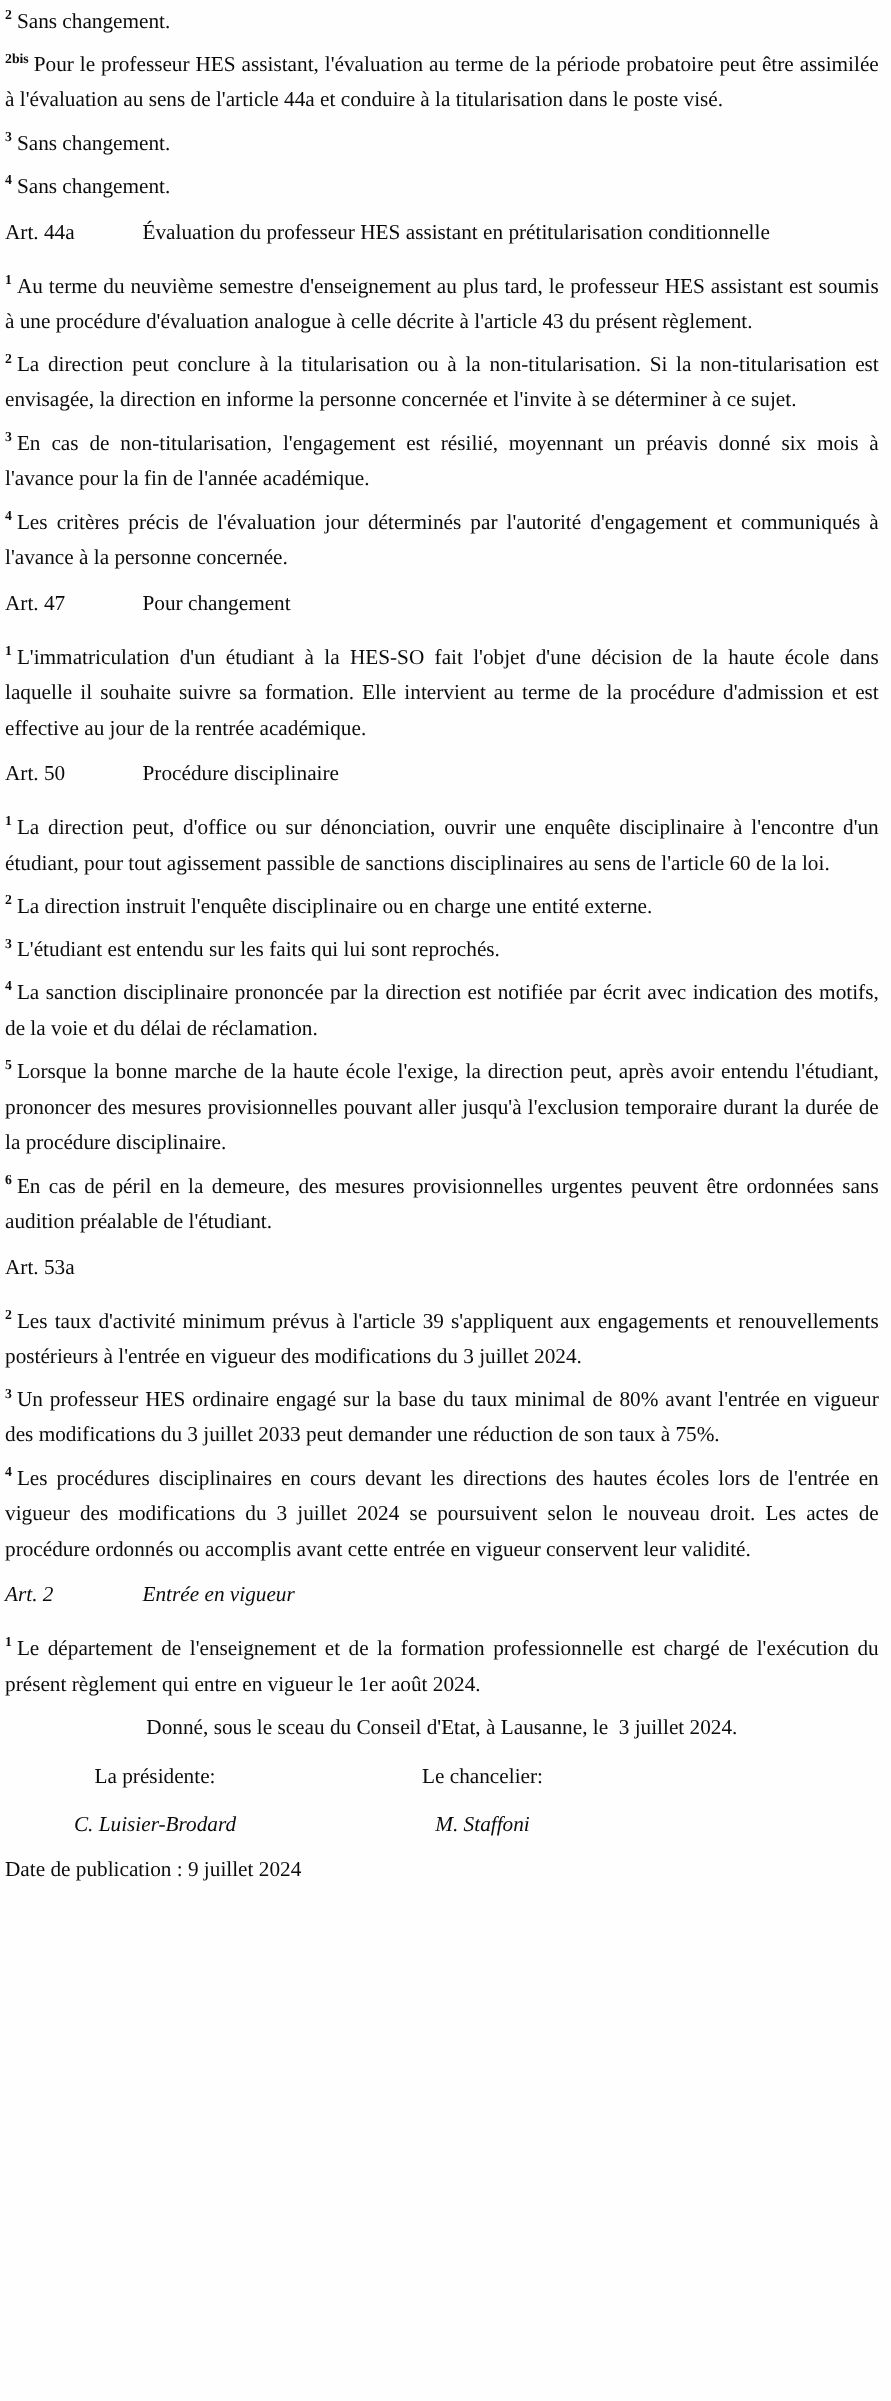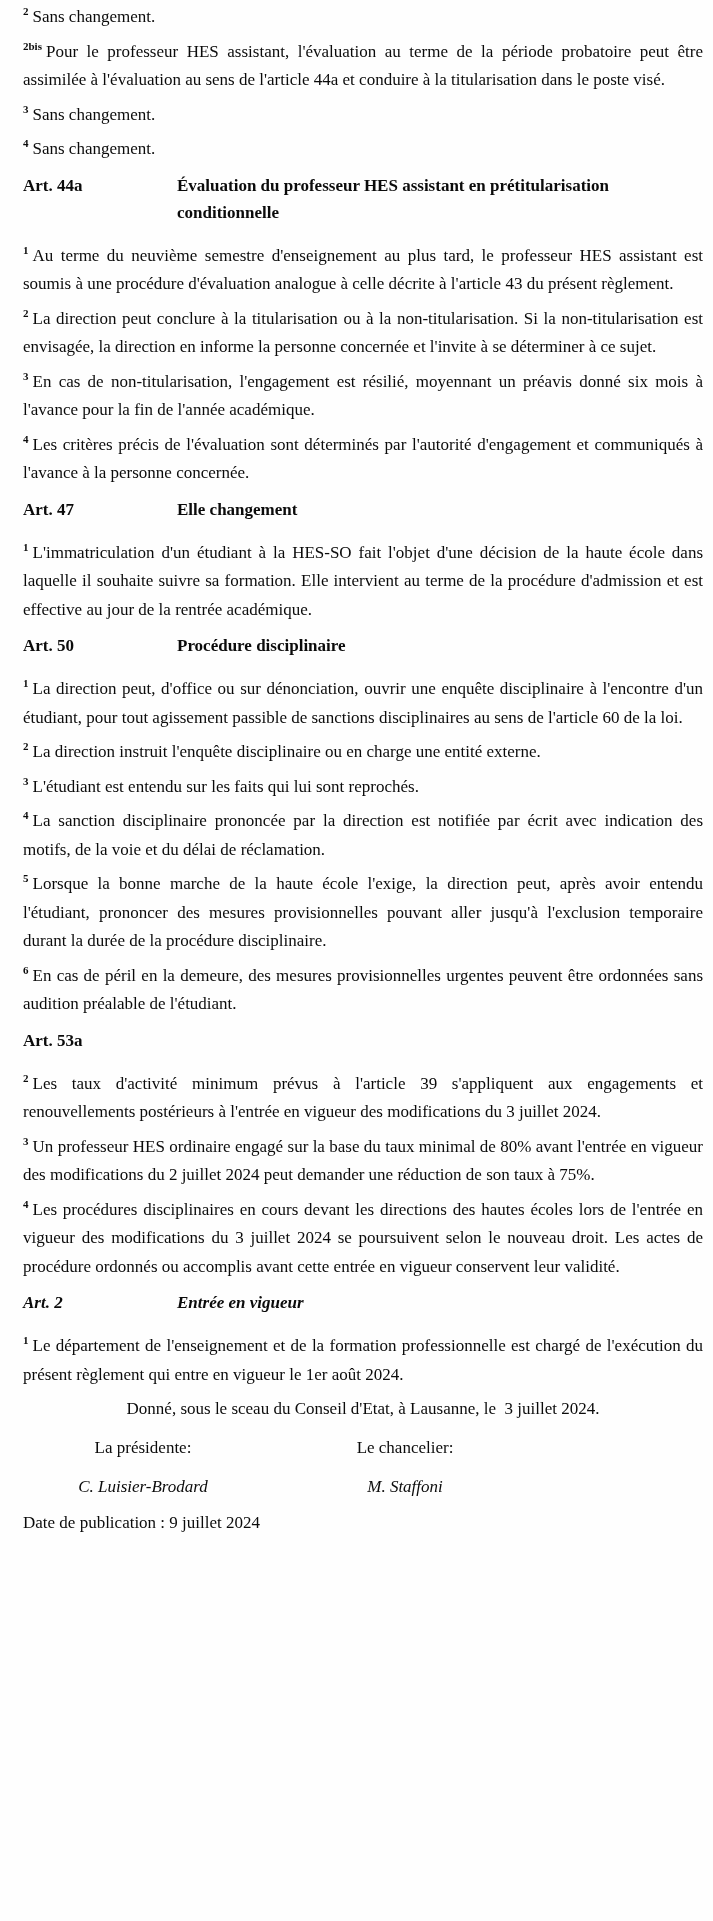--- a/index.html
+++ b/index.html
@@ -1,44 +1,43 @@
 <!DOCTYPE html>
 <html><head>
 <meta charset="utf-8">
 <style>
   html, body { margin: 0; padding: 0; background: #ffffff; }
   .page {
     width: 713px;
     height: 1921px;
     box-sizing: border-box;
-    padding: 3px 10px 0 23px;
+    padding: 3px 10px 0 4px;
     background: #fefefe;
     color: #0b0b0b;
     font-family: "Liberation Serif", "DejaVu Serif", serif;
     font-size: 17px;
     line-height: 28.5px;
     overflow: hidden;
   }
   .para {
     margin: 0 0 6px 0;
     text-align: justify;
   }
   sup.marker {
     font-size: 11px;
     line-height: 0;
     vertical-align: super;
     margin-right: 4px;
     font-weight: bold;
   }
   .art {
     display: flex;
-    font-weight: bold;
+    font-weight: normal;
     line-height: 27px;
     margin: 8px 0 16px 0;
-    gap: 44px;
   }
   .art .art-label { flex: 0 0 110px; }
   .art .art-title { flex: 1; }
   .art.italic { font-style: italic; }
   .closing { margin-top: 4px; text-align: center; }
   .sig-row { display: flex; margin-top: 10px; }
   .sig-row.names { margin-top: 11px; }
   .sig-col { flex: 0 0 240px; text-align: center; }
   .sig-col.right { margin-left: 22px; }
   .italic-name { font-style: italic; }
@@ -61,25 +60,25 @@
     <span class="art-label">Art. 44a</span>
     <span class="art-title">Évaluation du professeur HES assistant en prétitularisation conditionnelle</span>
   </div>
 
   <p class="para"><sup class="marker">1</sup><span>Au terme du neuvième semestre d'enseignement au plus tard, le professeur HES assistant est soumis à une procédure d'évaluation analogue à celle décrite à l'article 43 du présent règlement.</span></p>
 
   <p class="para"><sup class="marker">2</sup><span>La direction peut conclure à la titularisation ou à la non-titularisation. Si la non-titularisation est envisagée, la direction en informe la personne concernée et l'invite à se déterminer à ce sujet.</span></p>
 
   <p class="para"><sup class="marker">3</sup><span>En cas de non-titularisation, l'engagement est résilié, moyennant un préavis donné six mois à l'avance pour la fin de l'année académique.</span></p>
 
-  <p class="para"><sup class="marker">4</sup><span>Les critères précis de l'évaluation sont déterminés par l'autorité d'engagement et communiqués à l'avance à la personne concernée.</span></p>
+  <p class="para"><sup class="marker">4</sup><span>Les critères précis de l'évaluation jour déterminés par l'autorité d'engagement et communiqués à l'avance à la personne concernée.</span></p>
 
   <div class="art">
     <span class="art-label">Art. 47</span>
-    <span class="art-title">Elle changement</span>
+    <span class="art-title">Pour changement</span>
   </div>
 
   <p class="para"><sup class="marker">1</sup><span>L'immatriculation d'un étudiant à la HES-SO fait l'objet d'une décision de la haute école dans laquelle il souhaite suivre sa formation. Elle intervient au terme de la procédure d'admission et est effective au jour de la rentrée académique.</span></p>
 
   <div class="art">
     <span class="art-label">Art. 50</span>
     <span class="art-title">Procédure disciplinaire</span>
   </div>
 
   <p class="para"><sup class="marker">1</sup><span>La direction peut, d'office ou sur dénonciation, ouvrir une enquête disciplinaire à l'encontre d'un étudiant, pour tout agissement passible de sanctions disciplinaires au sens de l'article 60 de la loi.</span></p>
@@ -95,21 +94,21 @@
   <p class="para"><sup class="marker">6</sup><span>En cas de péril en la demeure, des mesures provisionnelles urgentes peuvent être ordonnées sans audition préalable de l'étudiant.</span></p>
 
 
   <div class="art">
     <span class="art-label">Art. 53a</span>
   </div>
 
 
   <p class="para"><sup class="marker">2</sup><span>Les taux d'activité minimum prévus à l'article 39 s'appliquent aux engagements et renouvellements postérieurs à l'entrée en vigueur des modifications du 3 juillet 2024.</span></p>
 
-  <p class="para"><sup class="marker">3</sup><span>Un professeur HES ordinaire engagé sur la base du taux minimal de 80% avant l'entrée en vigueur des modifications du 2 juillet 2024 peut demander une réduction de son taux à 75%.</span></p>
+  <p class="para"><sup class="marker">3</sup><span>Un professeur HES ordinaire engagé sur la base du taux minimal de 80% avant l'entrée en vigueur des modifications du 3 juillet 2033 peut demander une réduction de son taux à 75%.</span></p>
 
   <p class="para"><sup class="marker">4</sup><span>Les procédures disciplinaires en cours devant les directions des hautes écoles lors de l'entrée en vigueur des modifications du 3 juillet 2024 se poursuivent selon le nouveau droit. Les actes de procédure ordonnés ou accomplis avant cette entrée en vigueur conservent leur validité.</span></p>
 
   <div class="art italic">
     <span class="art-label">Art. 2</span>
     <span class="art-title">Entrée en vigueur</span>
   </div>
 
   <p class="para"><sup class="marker">1</sup><span>Le département de l'enseignement et de la formation professionnelle est chargé de l'exécution du présent règlement qui entre en vigueur le 1er août 2024.</span></p>
 

